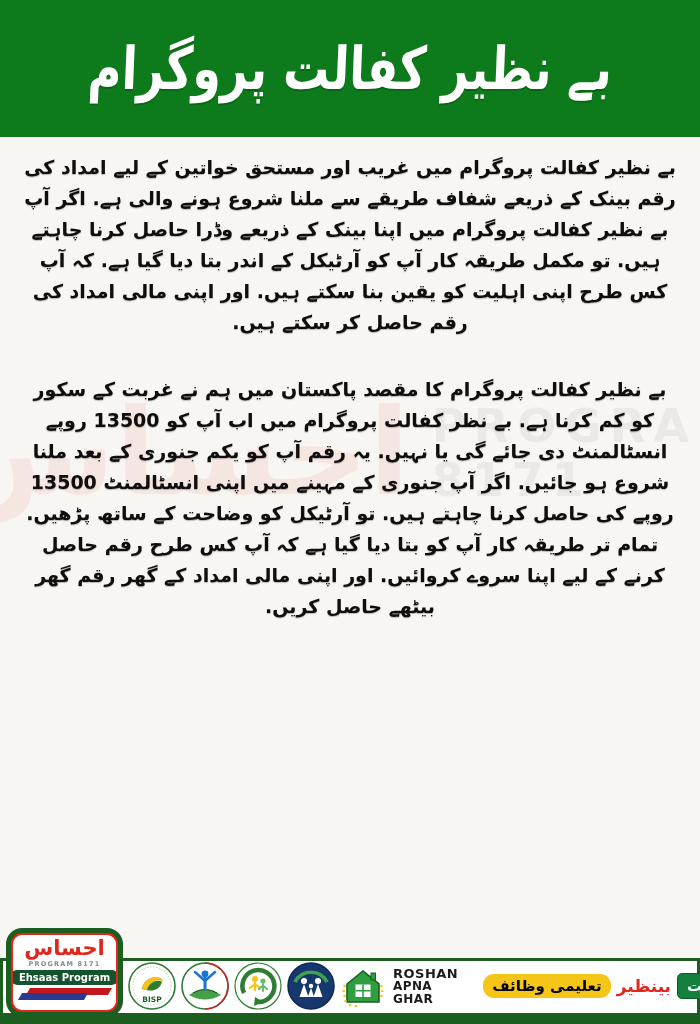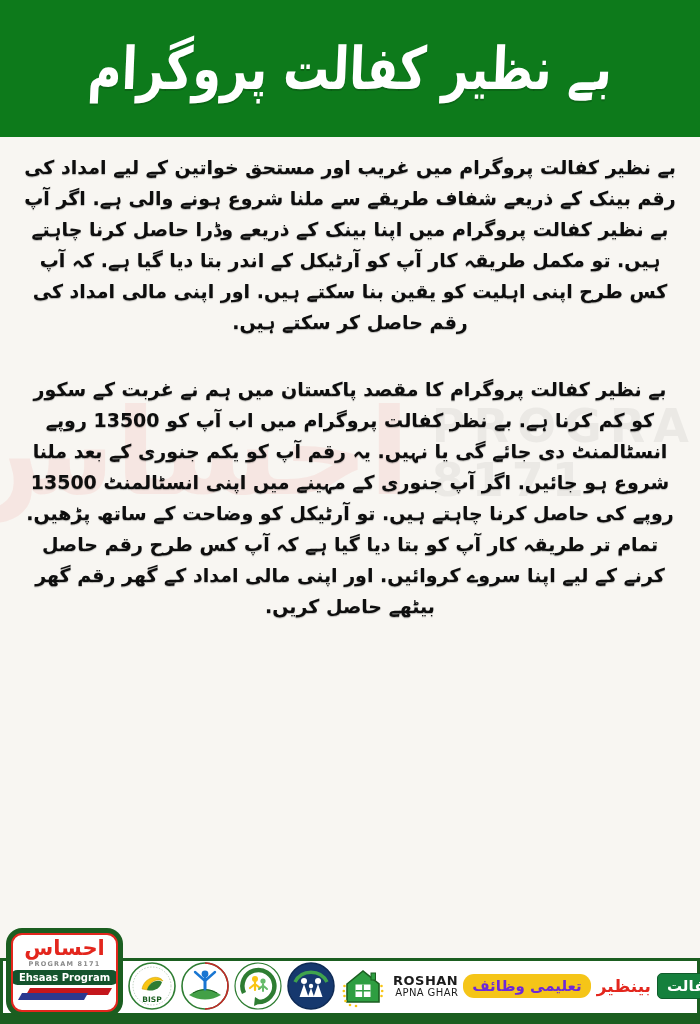--- a/index.html
+++ b/index.html
@@ -60,30 +60,30 @@
   .ribbon{margin-top:3px;width:90px;height:15px;position:relative;}
   .rb1{position:absolute;top:0;left:8px;right:0;height:7px;background:#c4161c;transform:skewX(-30deg);}
   .rb2{position:absolute;top:5px;left:0;width:66px;height:7px;background:#2b3990;transform:skewX(-30deg);}
   .logos-row{
     position:absolute;left:128px;top:956px;width:566px;height:60px;
     display:flex;align-items:center;gap:5px;z-index:3;
   }
   .logo-circle{flex:0 0 auto;display:block;}
   .roshan{display:flex;flex-direction:column;line-height:1.05;margin-left:2px;}
   .roshan-1{font-size:13px;font-weight:bold;color:#1c1c1c;letter-spacing:0.5px;}
-  .roshan-2{font-size:10px;font-weight:normal;color:#1c1c1c;letter-spacing:0.4px;text-align:right;}
+  .roshan-2{font-size:12px;font-weight:bold;color:#1c1c1c;letter-spacing:0.4px;}
   .badge-group{margin-left:auto;display:flex;align-items:center;gap:6px;direction:ltr;}
   .txt-benazir{color:#e3261d;font-size:17px;font-weight:bold;direction:rtl;white-space:nowrap;}
   .badge-kafalat{
     background:#15803d;color:#ffffff;font-size:15px;font-weight:bold;
     padding:3px 9px;border-radius:5px;border:1px solid #0f5c2b;direction:rtl;white-space:nowrap;
   }
   .badge-taleemi{
-    background:#f5c518;color:#6d28d9;font-size:15px;font-weight:bold;
-    padding:3px 9px;border-radius:11px;direction:rtl;white-space:nowrap;
+    background:#f5c518;color:#000000;font-size:15px;font-weight:bold;
+    padding:3px 9px;border-radius:11px;direction:rtl;white-space:nowrap;margin-left:20px;
   }
 </style>
 </head>
 <body>
 
 <div class="page">
 
   <div class="header">
     <div class="header-title">بے نظیر کفالت پروگرام</div>
   </div>

